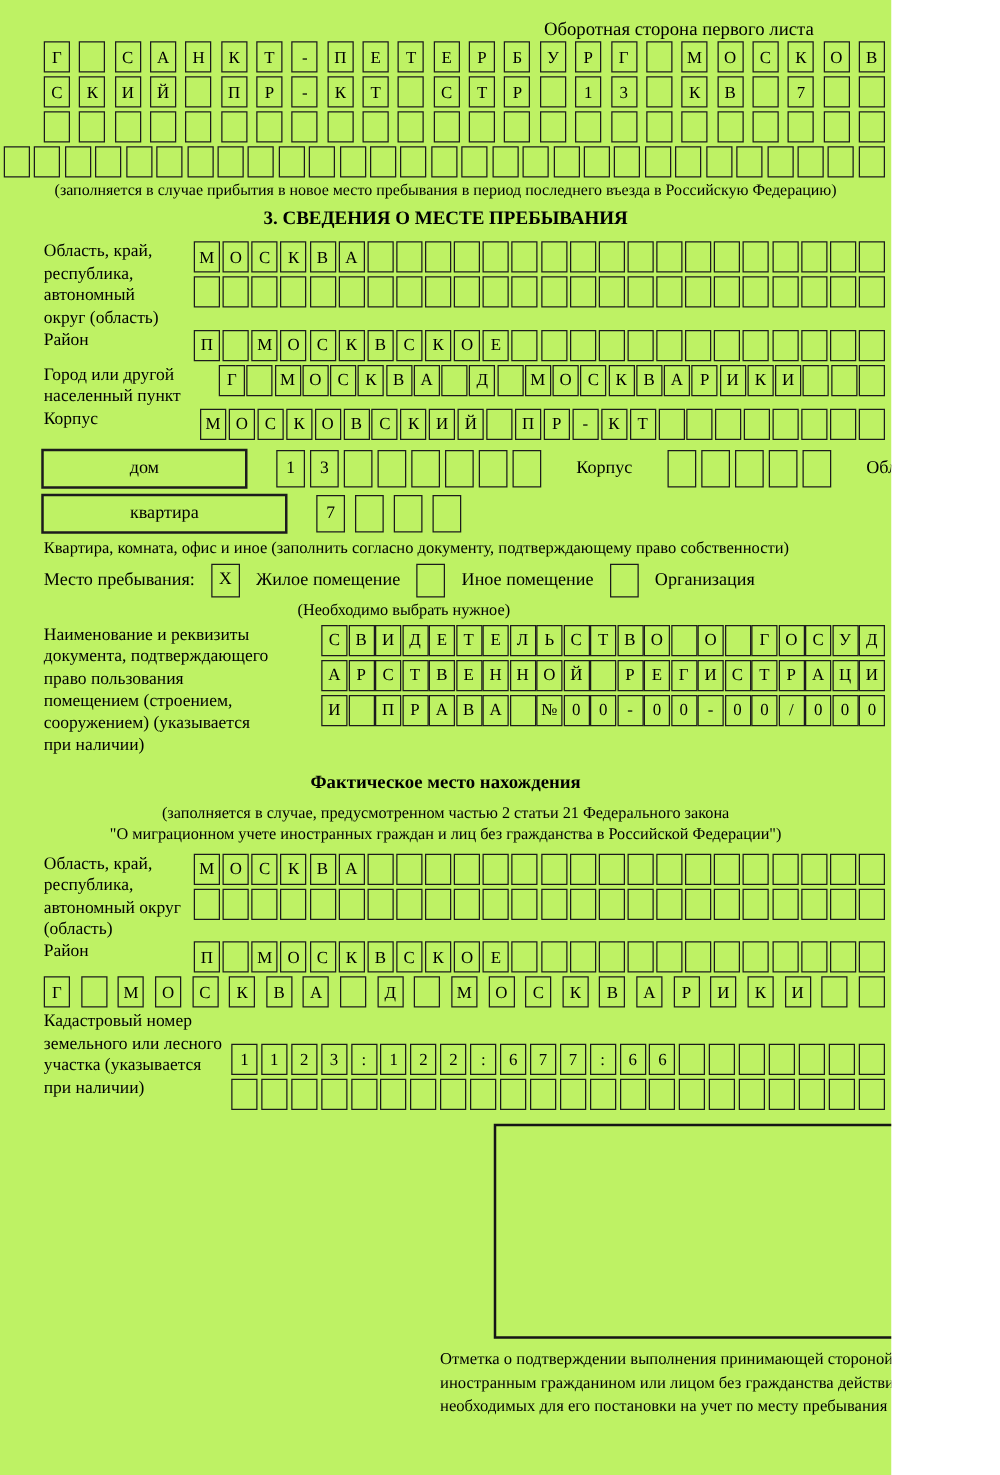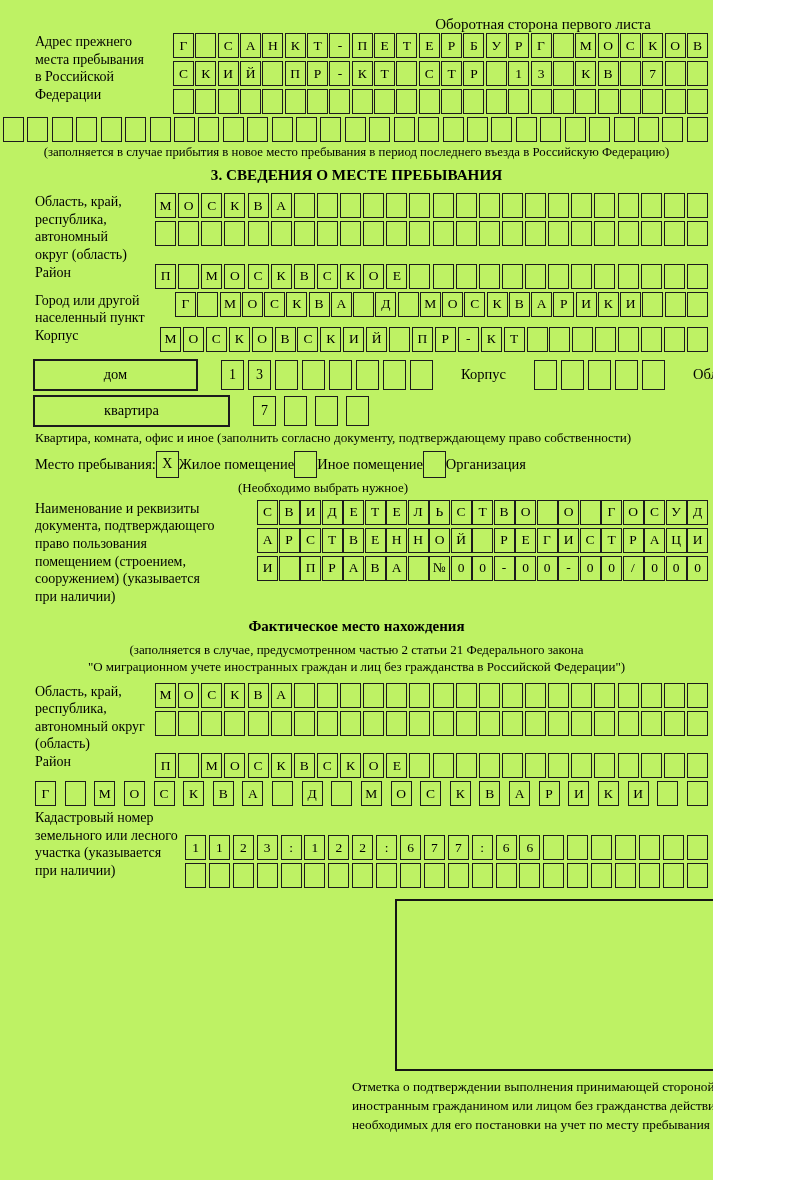--- a/index.html
+++ b/index.html
@@ -24,43 +24,39 @@
   .capl{font-size:13.2px;margin:3px 0 3px 35px;}
   .dom-row{display:flex;align-items:center;gap:23px;margin:4px 5px 2px 33px;}
   .widebox{height:32px;border:2px solid #1c1c1c;display:flex;align-items:center;
            justify-content:center;box-sizing:border-box;flex-shrink:0;font-size:14.5px;}
   .dombox{width:165px;}
   .kvbox{width:197px;}
   .bcells{display:flex;gap:4px;}
   .kvcells{gap:8px;}
   .cell.b{width:23px;height:30px;font-size:14px;}
   .inline-lbl{font-size:14.5px;padding:0 5px;}
-  .mesto{display:flex;align-items:center;gap:0;margin:5px 5px 2px 35px;font-size:14.5px;}
+  .mesto{display:flex;align-items:center;gap:13px;margin:5px 5px 2px 35px;font-size:14.5px;}
   .checkbox{width:23px;height:27px;border:1.5px solid #1c1c1c;display:flex;align-items:center;
             justify-content:center;font-size:14px;box-sizing:border-box;flex-shrink:0;}
   .mesto-note{font-size:13px;margin:0 0 4px 238px;}
   .fact-title{text-align:center;font-weight:bold;font-size:15px;margin:12px 0 6px;}
   .fact-note{text-align:center;font-size:13px;line-height:1.35;margin:0 20px;}
   .fact-gap{margin-top:7px;}
   .kad-cells{margin-top:26px;}
   .stamp-box{width:355px;height:172px;border:2px solid #151515;margin:8px 0 0 395px;box-sizing:border-box;}
   .stamp-cap{width:432px;margin:7px 0 0 352px;text-align:left;font-size:13.3px;line-height:1.42;}
 </style>
 </head>
 <body>
 
 <div class="page">
 
   <div class="hdr">Оборотная сторона первого листа</div>
 
   <div class="frow topblock">
-    <div class="lbl w138">Адрес прежнего
-места пребывания
-в Российской
-Федерации</div>
     <div class="cells">
       <div class="crow">
           <div class="cell">Г</div>
           <div class="cell"></div>
           <div class="cell">С</div>
           <div class="cell">А</div>
           <div class="cell">Н</div>
           <div class="cell">К</div>
           <div class="cell">Т</div>
           <div class="cell">-</div>

